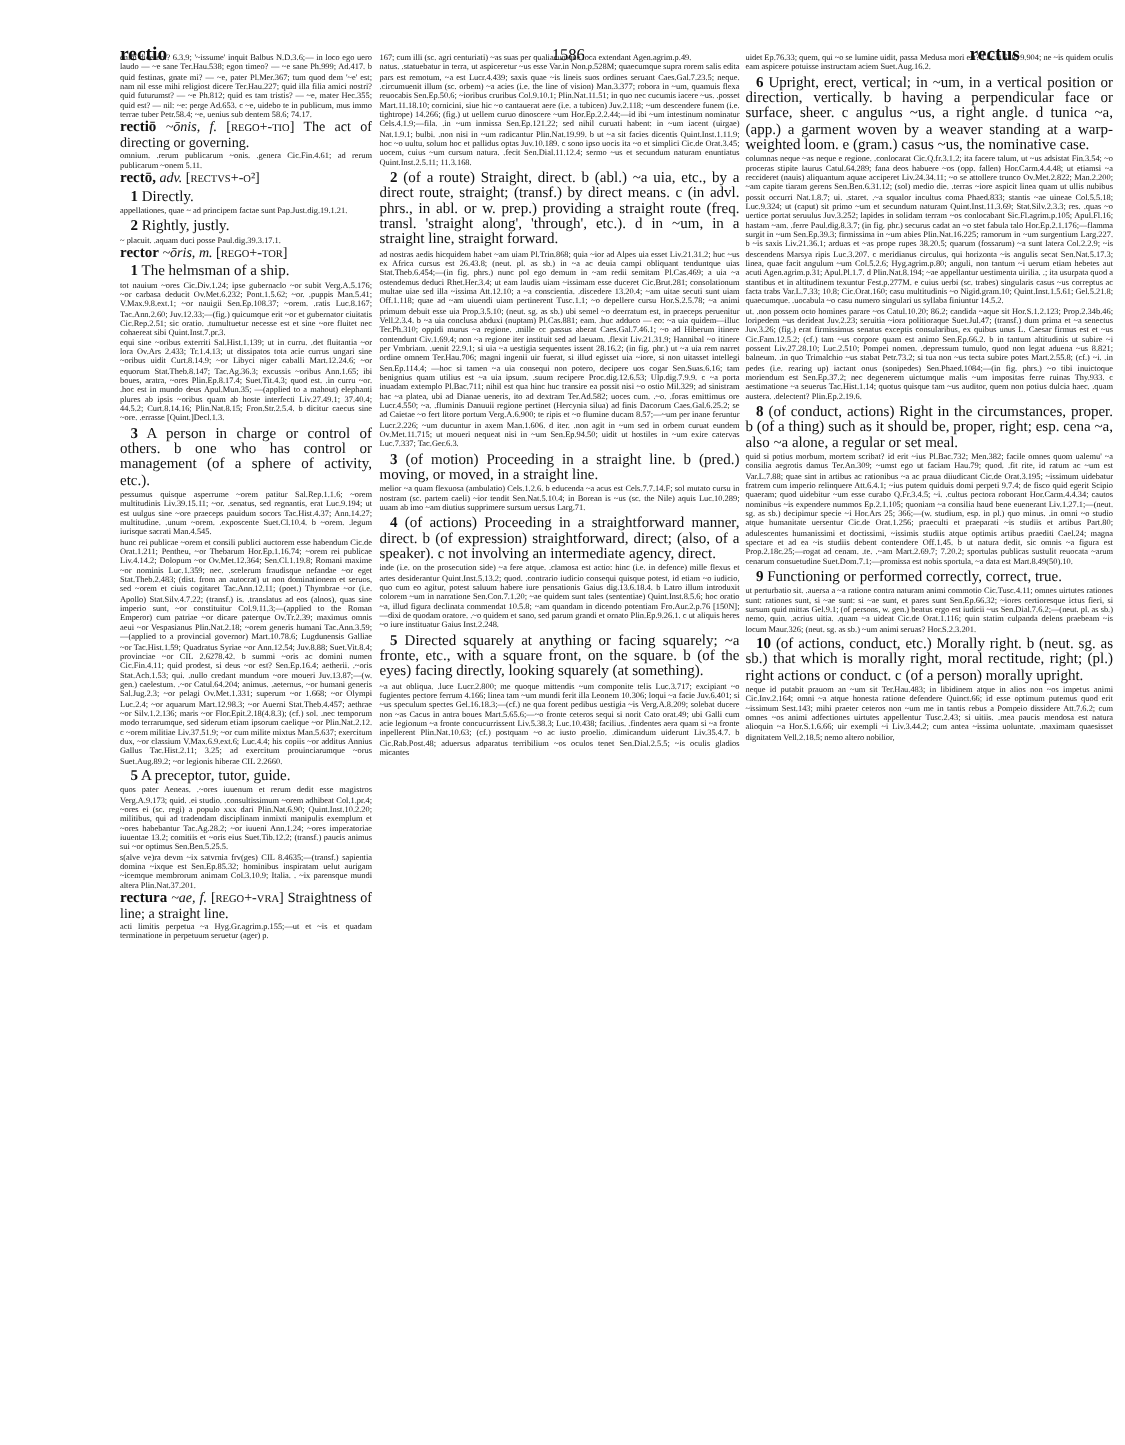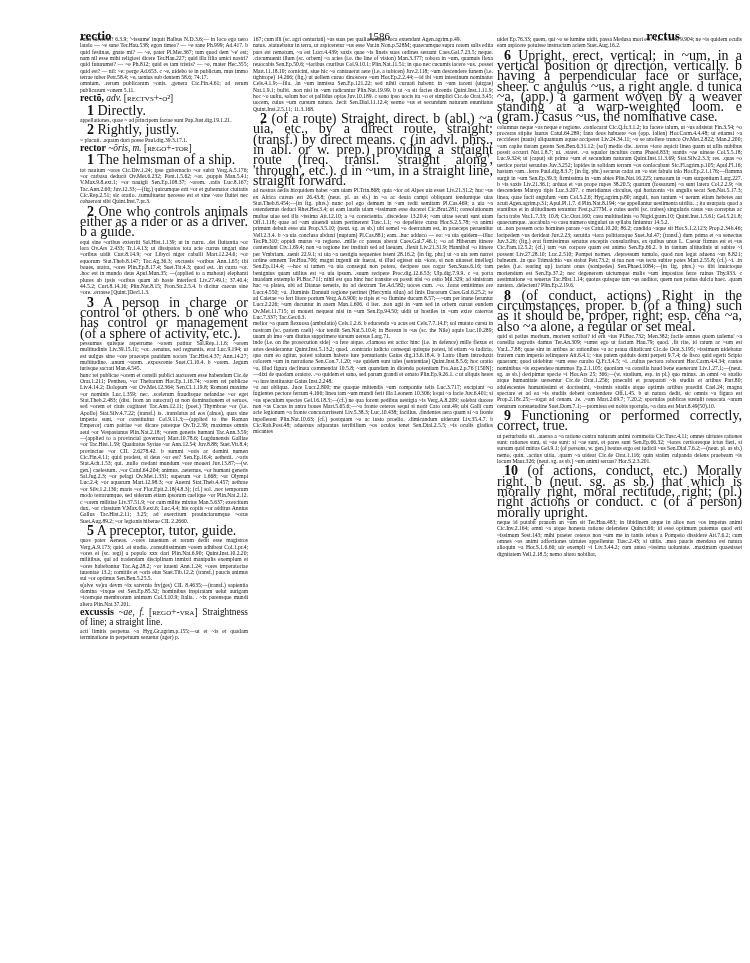--- a/index.html
+++ b/index.html
@@ -20,61 +20,64 @@
   .col.c1 { left: 80px; }
   .col.c2 { left: 253px; width: 240px; }
   .col.c3 { left: 497px; width: 245px; }
   .col.c1 { width: 168px; }
   .cites { margin: 0; text-align: justify; hyphens: auto; }
   .entry { margin-top: 4px; }
   .hw-line { font-size: 9.4px; line-height: 10.5px; margin: 0; }
   .hw { font-weight: bold; font-size: 10px; }
   .gram { font-style: italic; }
   .etym { font-variant: small-caps; }
-  .sense-def { font-size: 14px; line-height: 10.3px; margin: 2px 0 1px 0; text-indent: 7px; }
+  .sense-def { font-size: 10px; line-height: 10.3px; margin: 2px 0 1px 0; text-indent: 7px; }
   .sense-num { font-weight: bold; }
 </style>
 </head>
 <body>
 
 <div class="running-head">
   <span class="rh-word">rectio</span>
   <span class="rh-num">1586</span>
   <span class="rh-word">rectus</span>
 </div>
 
 <div class="col c1">
     <p class="cites">enim dicerem? 6.3.9; '~issume' inquit Balbus N.D.3.6;— in loco ego uero laudo — ~e sane Ter.Hau.538; egon timeo? — ~e sane Ph.999; Ad.417. b quid festinas, gnate mi? — ~e, pater Pl.Mer.367; tum quod dem '~e' est; nam nil esse mihi religiost dicere Ter.Hau.227; quid illa filia amici nostri? quid futurumst? — ~e Ph.812; quid es tam tristis? — ~e, mater Hec.355; quid est? — nil: ~e: perge Ad.653. c ~e, uidebo te in publicum, mus immo terrae tuber Petr.58.4; ~e, uenius sub dentem 58.6; 74.17.</p>
+    <p class="hw-line entry"><span class="hw">rectiō</span> <span class="gram">~ōnis, f.</span> <span class="etym">[rego+-tio]</span> <span>The act of directing or governing.</span> </p>
     <p class="cites">omnium. .rerum publicarum ~onis. .genera Cic.Fin.4.61; ad rerum publicarum ~onem 5.11.</p>
     <p class="hw-line entry"><span class="hw">rectō,</span> <span class="gram">adv.</span> <span class="etym">[rectvs+-o²]</span> <span></span> </p>
     <p class="sense-def"><span class="sense-num">1</span> <span>Directly.</span></p>
     <p class="cites">appellationes, quae ~ ad principem factae sunt Pap.Just.dig.19.1.21.</p>
     <p class="sense-def"><span class="sense-num">2</span> <span>Rightly, justly.</span></p>
     <p class="cites">~ placuit. .aquam duci posse Paul.dig.39.3.17.1.</p>
     <p class="hw-line entry"><span class="hw">rector</span> <span class="gram">~ōris, m.</span> <span class="etym">[rego+-tor]</span> <span></span> </p>
     <p class="sense-def"><span class="sense-num">1</span> <span>The helmsman of a ship.</span></p>
     <p class="cites">tot nauium ~ores Cic.Div.1.24; ipse gubernaclo ~or subit Verg.A.5.176; ~or carbasa deducit Ov.Met.6.232; Pont.1.5.62; ~or. .puppis Man.5.41; V.Max.9.8.ext.1; ~or nauigii Sen.Ep.108.37; ~orem. .ratis Luc.8.167; Tac.Ann.2.60; Juv.12.33;—(fig.) quicumque erit ~or et gubernator ciuitatis Cic.Rep.2.51; sic oratio. .tumultuetur necesse est et sine ~ore fluitet nec cohaereat sibi Quint.Inst.7.pr.3.</p>
-    <p class="sense-def"><span class="sense-num">2</span> <span>One who controls animals either as a rider or as a driver. b a guide.</span></p>
     <p class="cites">equi sine ~oribus exterriti Sal.Hist.1.139; ut in curru. .det fluitantia ~or lora Ov.Ars 2.433; Tr.1.4.13; ut dissipatos tota acie currus ungari sine ~oribus uidit Curt.8.14.9; ~or Libyci niger caballi Mart.12.24.6; ~or equorum Stat.Theb.8.147; Tac.Ag.36.3; excussis ~oribus Ann.1.65; ibi boues, aratra, ~ores Plin.Ep.8.17.4; Suet.Tit.4.3; quod est. .in curru ~or. .hoc est in mundo deus Apul.Mun.35; —(applied to a mahout) elephanti plures ab ipsis ~oribus quam ab hoste interfecti Liv.27.49.1; 37.40.4; 44.5.2; Curt.8.14.16; Plin.Nat.8.15; Fron.Str.2.5.4. b dicitur caecus sine ~ore. .errasse [Quint.]Decl.1.3.</p>
     <p class="sense-def"><span class="sense-num">3</span> <span>A person in charge or control of others. b one who has control or management (of a sphere of activity, etc.).</span></p>
     <p class="cites">pessumus quisque asperrume ~orem patitur Sal.Rep.1.1.6; ~orem multitudinis Liv.39.15.11; ~or. .senatus, sed regnantis, erat Luc.9.194; ut est uulgus sine ~ore praeceps pauidum socors Tac.Hist.4.37; Ann.14.27; multitudine. .unum ~orem. .exposcente Suet.Cl.10.4. b ~orem. .legum iurisque sacrati Man.4.545.</p>
     <p class="cites">hunc rei publicae ~orem et consili publici auctorem esse habendum Cic.de Orat.1.211; Pentheu, ~or Thebarum Hor.Ep.1.16.74; ~orem rei publicae Liv.4.14.2; Dolopum ~or Ov.Met.12.364; Sen.Cl.1.19.8; Romani maxime ~or nominis Luc.1.359; nec. .scelerum fraudisque nefandae ~or eget Stat.Theb.2.483; (dist. from an autocrat) ut non dominationem et seruos, sed ~orem et ciuis cogitaret Tac.Ann.12.11; (poet.) Thymbrae ~or (i.e. Apollo) Stat.Silv.4.7.22; (transf.) is. .translatus ad eos (alnos), quas sine imperio sunt, ~or constituitur Col.9.11.3;—(applied to the Roman Emperor) cum patriae ~or dicare paterque Ov.Tr.2.39; maximus omnis aeui ~or Vespasianus Plin.Nat.2.18; ~orem generis humani Tac.Ann.3.59;—(applied to a provincial governor) Mart.10.78.6; Lugdunensis Galliae ~or Tac.Hist.1.59; Quadratus Syriae ~or Ann.12.54; Juv.8.88; Suet.Vit.8.4; provinciae ~or CIL 2.6278.42. b summi ~oris ac domini numen Cic.Fin.4.11; quid prodest, si deus ~or est? Sen.Ep.16.4; aetherii. .~oris Stat.Ach.1.53; qui. .nullo credant mundum ~ore moueri Juv.13.87;—(w. gen.) caelestum. .~or Catul.64.204; animus. .aeternus, ~or humani generis Sal.Jug.2.3; ~or pelagi Ov.Met.1.331; superum ~or 1.668; ~or Olympi Luc.2.4; ~or aquarum Mart.12.98.3; ~or Auerni Stat.Theb.4.457; aethrae ~or Silv.1.2.136; maris ~or Flor.Epit.2.18(4.8.3); (cf.) sol. .nec temporum modo terrarumque, sed siderum etiam ipsorum caelique ~or Plin.Nat.2.12. c ~orem militiae Liv.37.51.9; ~or cum milite mixtus Man.5.637; exercitum dux, ~or classium V.Max.6.9.ext.6; Luc.4.4; his copiis ~or additus Annius Gallus Tac.Hist.2.11; 3.25; ad exercitum prouinciarumque ~orus Suet.Aug.89.2; ~or legionis hiberae CIL 2.2660.</p>
     <p class="sense-def"><span class="sense-num">5</span> <span>A preceptor, tutor, guide.</span></p>
     <p class="cites">quos pater Aeneas. .~ores iuuenum et rerum dedit esse magistros Verg.A.9.173; quid. .ei studio. .consultissimum ~orem adhibeat Col.1.pr.4; ~ores ei (sc. regi) a populo xxx dari Plin.Nat.6.90; Quint.Inst.10.2.20; militibus, qui ad tradendam disciplinam inmixti manipulis exemplum et ~ores habebantur Tac.Ag.28.2; ~or iuueni Ann.1.24; ~ores imperatoriae iuuentae 13.2; comitiis et ~oris eius Suet.Tib.12.2; (transf.) paucis animus sui ~or optimus Sen.Ben.5.25.5.</p>
     <p class="cites">s(alve ve)ra devm ~ix satvrnia frv(ges) CIL 8.4635;—(transf.) sapientia domina ~ixque est Sen.Ep.85.32; hominibus inspiratam uelut aurigam ~icemque membrorum animam Col.3.10.9; Italia. . ~ix parensque mundi altera Plin.Nat.37.201.</p>
-    <p class="hw-line entry"><span class="hw">excussis</span> <span class="gram">~ae, f.</span> <span class="etym">[rego+-vra]</span> <span>Straightness of line; a straight line.</span> </p>
+    <p class="hw-line entry"><span class="hw">rectura</span> <span class="gram">~ae, f.</span> <span class="etym">[rego+-vra]</span> <span>Straightness of line; a straight line.</span> </p>
     <p class="cites">acti limitis perpetua ~a Hyg.Gr.agrim.p.155;—ut et ~is et quadam terminatione in perpetuum seruetur (ager) p.</p>
   </div>
 <div class="col c2">
     <p class="cites">167; cum illi (sc. agri centuriati) ~as suas per qualiacumque loca extendant Agen.agrim.p.49.</p>
     <p class="cites">natus. .statuebatur in terra, ut aspiceretur ~us esse Var.in Non.p.528M; quaecumque supra rorem salis edita pars est remotum, ~a est Lucr.4.439; saxis quae ~is lineis suos ordines seruant Caes.Gal.7.23.5; neque. .circumuenit illum (sc. orbem) ~a acies (i.e. the line of vision) Man.3.377; robora in ~um, quamuis flexa reuocabis Sen.Ep.50.6; ~ioribus cruribus Col.9.10.1; Plin.Nat.11.51; in quo nec cucumis iacere ~us. .posset Mart.11.18.10; cornicini, siue hic ~o cantauerat aere (i.e. a tubicen) Juv.2.118; ~um descendere funem (i.e. tightrope) 14.266; (fig.) ut uellem curuo dinoscere ~um Hor.Ep.2.2.44;—id ibi ~um intestinum nominatur Cels.4.1.9;—fila. .in ~um inmissa Sen.Ep.121.22; sed nihil curuati habent: in ~um iacent (uirgae) Nat.1.9.1; bulbi. .non nisi in ~um radicantur Plin.Nat.19.99. b ut ~a sit facies dicentis Quint.Inst.1.11.9; hoc ~o uultu, solum hoc et pallidus optas Juv.10.189. c sono ipso uocis ita ~o et simplici Cic.de Orat.3.45; uocem, cuius ~um cursum natura. .fecit Sen.Dial.11.12.4; sermo ~us et secundum naturam enuntiatus Quint.Inst.2.5.11; 11.3.168.</p>
     <p class="sense-def"><span class="sense-num">2</span> <span>(of a route) Straight, direct. b (abl.) ~a uia, etc., by a direct route, straight; (transf.) by direct means. c (in advl. phrs., in abl. or w. prep.) providing a straight route (freq. transl. 'straight along', 'through', etc.). d in ~um, in a straight line, straight forward.</span></p>
     <p class="cites">ad nostras aedis hicquidem habet ~am uiam Pl.Trin.868; quia ~ior ad Alpes uia esset Liv.21.31.2; huc ~us ex Africa cursus est 26.43.8; (neut. pl. as sb.) in ~a ac deuia campi obliquant tenduntque uias Stat.Theb.6.454;—(in fig. phrs.) nunc pol ego demum in ~am redii semitam Pl.Cas.469; a uia ~a ostendemus deduci Rhet.Her.3.4; ut eam laudis uiam ~issimam esse duceret Cic.Brut.281; consolationum multae uiae sed illa ~issima Att.12.10; a ~a conscientia. .discedere 13.20.4; ~am uitae secuti sunt uiam Off.1.118; quae ad ~am uiuendi uiam pertinerent Tusc.1.1; ~o depellere cursu Hor.S.2.5.78; ~a animi primum debuit esse uia Prop.3.5.10; (neut. sg. as sb.) ubi semel ~o deerratum est, in praeceps peruenitur Vell.2.3.4. b ~a uia conclusa abduxi (nuptam) Pl.Cas.881; eam. .huc adduco — eo: ~a uia quidem—illuc Ter.Ph.310; oppidi murus ~a regione. .mille cc passus aberat Caes.Gal.7.46.1; ~o ad Hiberum itinere contendunt Civ.1.69.4; non ~a regione iter instituit sed ad laeuam. .flexit Liv.21.31.9; Hannibal ~o itinere per Vmbriam. .uenit 22.9.1; si uia ~a uestigia sequentes issent 28.16.2; (in fig. phr.) ut ~a uia rem narret ordine omnem Ter.Hau.706; magni ingenii uir fuerat, si illud egisset uia ~iore, si non uitasset intellegi Sen.Ep.114.4; —hoc si tamen ~a uia consequi non potero, decipere uos cogar Sen.Suas.6.16; tam benignius quam utilius est ~a uia ipsum. .suum recipere Proc.dig.12.6.53; Ulp.dig.7.9.9. c ~a porta inuadam extemplo Pl.Bac.711; nihil est qua hinc huc transire ea possit nisi ~o ostio Mil.329; ad sinistram hac ~a platea, ubi ad Dianae ueneris, ito ad dextram Ter.Ad.582; uoces cum. .~o. .foras emittimus ore Lucr.4.550; ~a. .fluminis Danuuii regione pertinet (Hercynia silua) ad finis Dacorum Caes.Gal.6.25.2; se ad Caietae ~o fert litore portum Verg.A.6.900; te ripis et ~o flumine ducam 8.57;—~um per inane feruntur Lucr.2.226; ~um ducuntur in axem Man.1.606. d iter. .non agit in ~um sed in orbem curuat eundem Ov.Met.11.715; ut moueri nequeat nisi in ~um Sen.Ep.94.50; uidit ut hostiles in ~um exire catervas Luc.7.337; Tac.Ger.6.3.</p>
+    <p class="sense-def"><span class="sense-num">3</span> <span>(of motion) Proceeding in a straight line. b (pred.) moving, or moved, in a straight line.</span></p>
     <p class="cites">melior ~a quam flexuosa (ambulatio) Cels.1.2.6. b educenda ~a acus est Cels.7.7.14.F; sol mutato cursu in nostram (sc. partem caeli) ~ior tendit Sen.Nat.5.10.4; in Borean is ~us (sc. the Nile) aquis Luc.10.289; uuam ab imo ~am diutius supprimere sursum uersus Larg.71.</p>
+    <p class="sense-def"><span class="sense-num">4</span> <span>(of actions) Proceeding in a straightforward manner, direct. b (of expression) straightforward, direct; (also, of a speaker). c not involving an intermediate agency, direct.</span></p>
     <p class="cites">inde (i.e. on the prosecution side) ~a fere atque. .clamosa est actio: hinc (i.e. in defence) mille flexus et artes desiderantur Quint.Inst.5.13.2; quod. .contrario iudicio consequi quisque potest, id etiam ~o iudicio, quo cum eo agitur, potest saluum habere iure pensationis Gaius dig.13.6.18.4. b Latro illum introduxit colorem ~um in narratione Sen.Con.7.1.20; ~ae quidem sunt tales (sententiae) Quint.Inst.8.5.6; hoc oratio ~a, illud figura declinata commendat 10.5.8; ~am quandam in dicendo potentiam Fro.Aur.2.p.76 [150N];—dixi de quodam oratore. .~o quidem et sano, sed parum grandi et ornato Plin.Ep.9.26.1. c ut aliquis heres ~o iure instituatur Gaius Inst.2.248.</p>
+    <p class="sense-def"><span class="sense-num">5</span> <span>Directed squarely at anything or facing squarely; ~a fronte, etc., with a square front, on the square. b (of the eyes) facing directly, looking squarely (at something).</span></p>
     <p class="cites">~a aut obliqua. .luce Lucr.2.800; me quoque mittendis ~um componite telis Luc.3.717; excipiant ~o fugientes pectore ferrum 4.166; linea tam ~um mundi ferit illa Leonem 10.306; loqui ~a facie Juv.6.401; si ~us speculum spectes Gel.16.18.3;—(cf.) ne qua forent pedibus uestigia ~is Verg.A.8.209; solebat ducere non ~as Cacus in antra boues Mart.5.65.6;—~o fronte ceteros sequi si norit Cato orat.49; ubi Galli cum acie legionum ~a fronte concucurrissent Liv.5.38.3; Luc.10.438; facilius. .findentes aera quam si ~a fronte inpellerent Plin.Nat.10.63; (cf.) postquam ~o ac iusto proelio. .dimicandum uiderunt Liv.35.4.7. b Cic.Rab.Post.48; aduersus adparatus terribilium ~os oculos tenet Sen.Dial.2.5.5; ~is oculis gladios micantes</p>
   </div>
 <div class="col c3">
     <p class="cites">uidet Ep.76.33; quem, qui ~o se lumine uidit, passa Medusa mori est? Luc.9.638; 9.904; ne ~is quidem oculis eam aspicere potuisse instructam aciem Suet.Aug.16.2.</p>
     <p class="sense-def"><span class="sense-num">6</span> <span>Upright, erect, vertical; in ~um, in a vertical position or direction, vertically. b having a perpendicular face or surface, sheer. c angulus ~us, a right angle. d tunica ~a, (app.) a garment woven by a weaver standing at a warp-weighted loom. e (gram.) casus ~us, the nominative case.</span></p>
     <p class="cites">columnas neque ~as neque e regione. .conlocarat Cic.Q.fr.3.1.2; ita facere talum, ut ~us adsistat Fin.3.54; ~o proceras stipite laurus Catul.64.289; fana deos habuere ~os (opp. fallen) Hor.Carm.4.4.48; ut etiamsi ~a reccideret (nauis) aliquantum aquae acciperet Liv.24.34.11; ~o se attollere trunco Ov.Met.2.822; Man.2.200; ~am capite tiaram gerens Sen.Ben.6.31.12; (sol) medio die. .terras ~iore aspicit linea quam ut ullis nubibus possit occurri Nat.1.8.7; ui. .staret. .~a squalor incultus coma Phaed.833; stantis ~ae uineae Col.5.5.18; Luc.9.324; ut (caput) sit primo ~um et secundum naturam Quint.Inst.11.3.69; Stat.Silv.2.3.3; res. .quas ~o uertice portat seruulus Juv.3.252; lapides in solidam terram ~os conlocabant Sic.Fl.agrim.p.105; Apul.Fl.16; hastam ~am. .ferre Paul.dig.8.3.7; (in fig. phr.) securus cadat an ~o stet fabula talo Hor.Ep.2.1.176;—flamma surgit in ~um Sen.Ep.39.3; firmissima in ~um abies Plin.Nat.16.225; ramorum in ~um surgentium Larg.227. b ~is saxis Liv.21.36.1; arduas et ~as prope rupes 38.20.5; quarum (fossarum) ~a sunt latera Col.2.2.9; ~is descendens Marsya ripis Luc.3.207. c meridianus circulus, qui horizonta ~is angulis secat Sen.Nat.5.17.3; linea, quae facit angulum ~um Col.5.2.6; Hyg.agrim.p.80; anguli, non tantum ~i uerum etiam hebetes aut acuti Agen.agrim.p.31; Apul.Pl.1.7. d Plin.Nat.8.194; ~ae appellantur uestimenta uirilia. .; ita usurpata quod a stantibus et in altitudinem texuntur Fest.p.277M. e cuius uerbi (sc. trabes) singularis casus ~us correptus ac facta trabs Var.L.7.33; 10.8; Cic.Orat.160; casu multitudinis ~o Nigid.gram.10; Quint.Inst.1.5.61; Gel.5.21.8; quaecumque. .uocabula ~o casu numero singulari us syllaba finiuntur 14.5.2.</p>
     <p class="cites">ut. .non possem octo homines parare ~os Catul.10.20; 86.2; candida ~aque sit Hor.S.1.2.123; Prop.2.34b.46; loripedem ~us derideat Juv.2.23; seruitia ~iora politioraque Suet.Jul.47; (transf.) dum prima et ~a senectus Juv.3.26; (fig.) erat firmissimus senatus exceptis consularibus, ex quibus unus L. Caesar firmus est et ~us Cic.Fam.12.5.2; (cf.) tam ~us corpore quam est animo Sen.Ep.66.2. b in tantum altitudinis ut subire ~i possent Liv.27.28.10; Luc.2.510; Pompei nomen. .depressum tumulo, quod non legat aduena ~us 8.821; balneum. .in quo Trimalchio ~us stabat Petr.73.2; si tua non ~us tecta subire potes Mart.2.55.8; (cf.) ~i. .in pedes (i.e. rearing up) iactant onus (sonipedes) Sen.Phaed.1084;—(in fig. phrs.) ~o tibi inuictoque moriendum est Sen.Ep.37.2; nec degenerem uictumque malis ~um impositas ferre ruinas Thy.933. c aestimatione ~a seuerus Tac.Hist.1.14; quotus quisque tam ~us auditor, quem non potius dulcia haec. .quam austera. .delectent? Plin.Ep.2.19.6.</p>
     <p class="sense-def"><span class="sense-num">8</span> <span>(of conduct, actions) Right in the circumstances, proper. b (of a thing) such as it should be, proper, right; esp. cena ~a, also ~a alone, a regular or set meal.</span></p>
     <p class="cites">quid si potius morbum, mortem scribat? id erit ~ius Pl.Bac.732; Men.382; facile omnes quom ualemu' ~a consilia aegrotis damus Ter.An.309; ~umst ego ut faciam Hau.79; quod. .fit rite, id ratum ac ~um est Var.L.7.88; quae sint in artibus ac rationibus ~a ac praua diiudicant Cic.de Orat.3.195; ~issimum uidebatur fratrem cum imperio relinquere Att.6.4.1; ~ius putem quiduis domi perpeti 9.7.4; de fisco quid egerit Scipio quaeram; quod uidebitur ~um esse curabo Q.Fr.3.4.5; ~i. .cultus pectora roborant Hor.Carm.4.4.34; cautos nominibus ~is expendere nummos Ep.2.1.105; quoniam ~a consilia haud bene euenerant Liv.1.27.1;—(neut. sg. as sb.) decipimur specie ~i Hor.Ars 25; 366;—(w. studium, esp. in pl.) quo minus. .in omni ~o studio atque humanitate uersentur Cic.de Orat.1.256; praeculti et praeparati ~is studiis et artibus Part.80; adulescentes humanissimi et doctissimi, ~issimis studiis atque optimis artibus praediti Cael.24; magna spectare et ad ea ~is studiis debent contendere Off.1.45. b ut natura dedit, sic omnis ~a figura est Prop.2.18c.25;—rogat ad cenam. .te. .~am Mart.2.69.7; 7.20.2; sportulas publicas sustulit reuocata ~arum cenarum consuetudine Suet.Dom.7.1;—promissa est nobis sportula, ~a data est Mart.8.49(50).10.</p>
     <p class="sense-def"><span class="sense-num">9</span> <span>Functioning or performed correctly, correct, true.</span></p>

